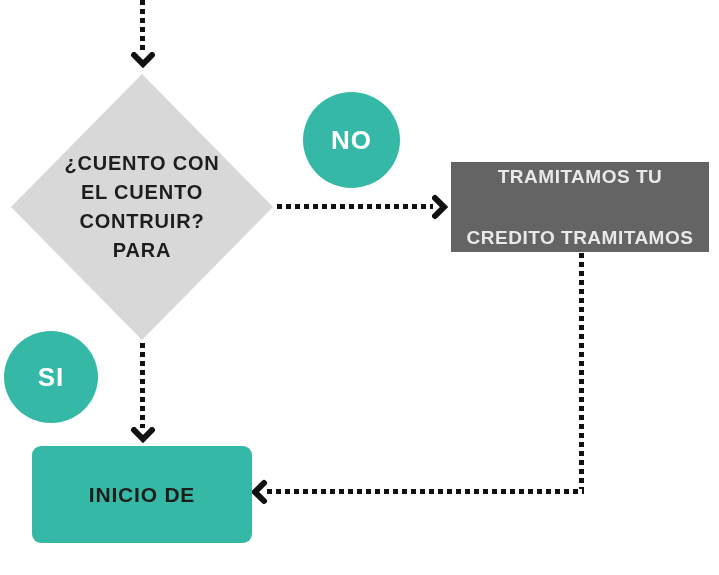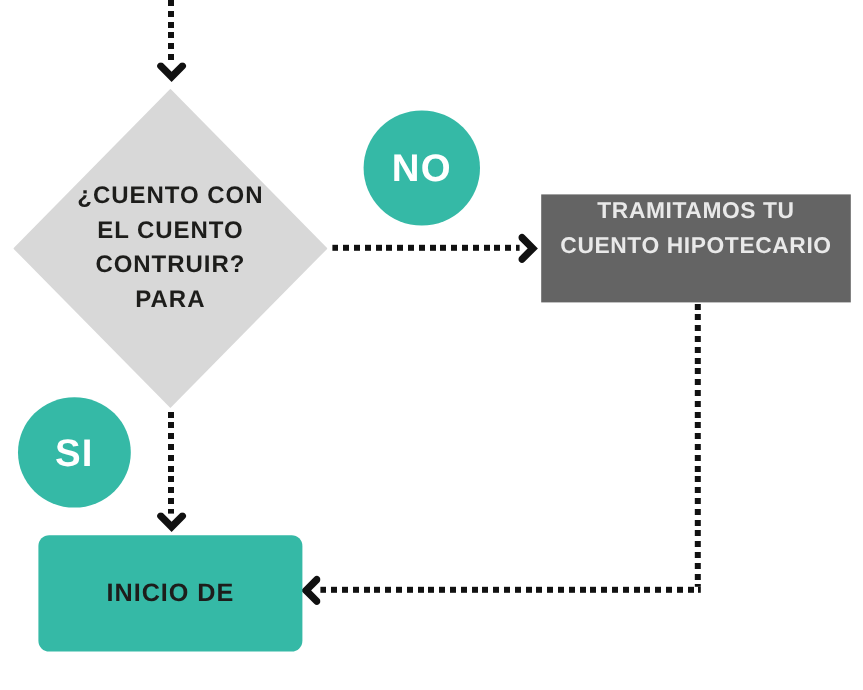--- a/index.html
+++ b/index.html
@@ -37,28 +37,28 @@
     clip-path:polygon(50% 0,100% 50%,50% 100%,0 50%);
     display:flex;align-items:center;justify-content:center;
   }
   .diamond .label{
     text-align:center;font-weight:700;font-size:20px;line-height:29px;
     letter-spacing:0.8px;color:var(--text-dark);
   }
   .badge{
     position:absolute;border-radius:50%;background:var(--teal);
     display:flex;align-items:center;justify-content:center;
-    color:#ffffff;font-weight:700;font-size:32px;letter-spacing:1px;
+    color:#ffffff;font-weight:700;font-size:26px;letter-spacing:1px;
   }
   .badge.no{left:303px;top:92px;width:97px;height:96px;}
-  .badge.si{left:15px;top:331px;width:94px;height:92px;}
+  .badge.si{left:4px;top:331px;width:94px;height:92px;}
   .proc-box{
     position:absolute;left:451px;top:162px;width:258px;height:90px;
     background:var(--dark-gray);
-    display:flex;flex-direction:column;align-items:center;justify-content:flex-start;
+    display:flex;flex-direction:column;align-items:center;justify-content:space-between;
     color:var(--text-light);font-weight:700;font-size:19px;line-height:29px;
     letter-spacing:0.5px;text-align:center;
   }
   .start-box{
     position:absolute;left:32px;top:446px;width:220px;height:97px;
     background:var(--teal);border-radius:9px;
     display:flex;flex-direction:row;align-items:center;justify-content:center;
     color:var(--text-dark);font-weight:700;font-size:21px;line-height:29px;
     letter-spacing:0.8px;text-align:center;
   }
@@ -86,21 +86,21 @@
     <span>NO</span>
   </div>
 
   <div class="edge-h" style="left:277px;top:204px;width:156px;"></div>
   <svg class="chev" style="left:432px;top:194px;" width="17" height="26" viewBox="0 0 17 26">
     <path d="M3 4 L12 13 L3 22" fill="none" stroke="currentColor" stroke-width="6" stroke-linecap="round" stroke-linejoin="miter"></path>
   </svg>
 
   <div class="proc-box">
     <div>TRAMITAMOS TU</div>
-    <div>CUENTO HIPOTECARIO</div>
+    <div>CREDITO TRAMITAMOS</div>
   </div>
 
   <div class="edge-v" style="left:579px;top:253px;height:236px;"></div>
   <div class="edge-h" style="left:267px;top:489px;width:317px;"></div>
   <svg class="chev" style="left:250px;top:479px;" width="17" height="26" viewBox="0 0 17 26">
     <path d="M14 4 L5 13 L14 22" fill="none" stroke="currentColor" stroke-width="6" stroke-linecap="round" stroke-linejoin="miter"></path>
   </svg>
 
   <div class="badge si">
     <span>SI</span>

